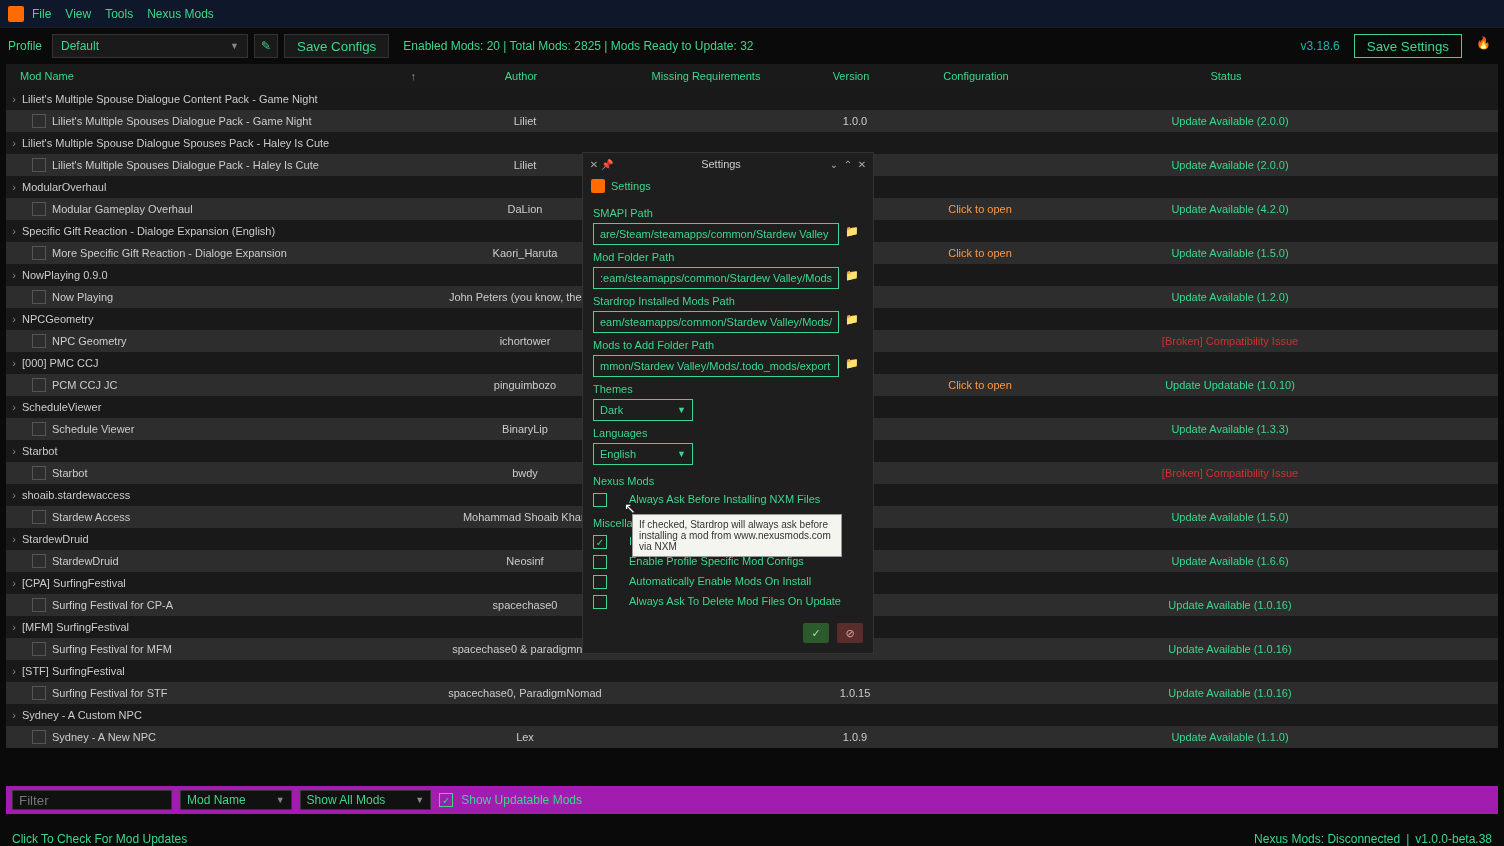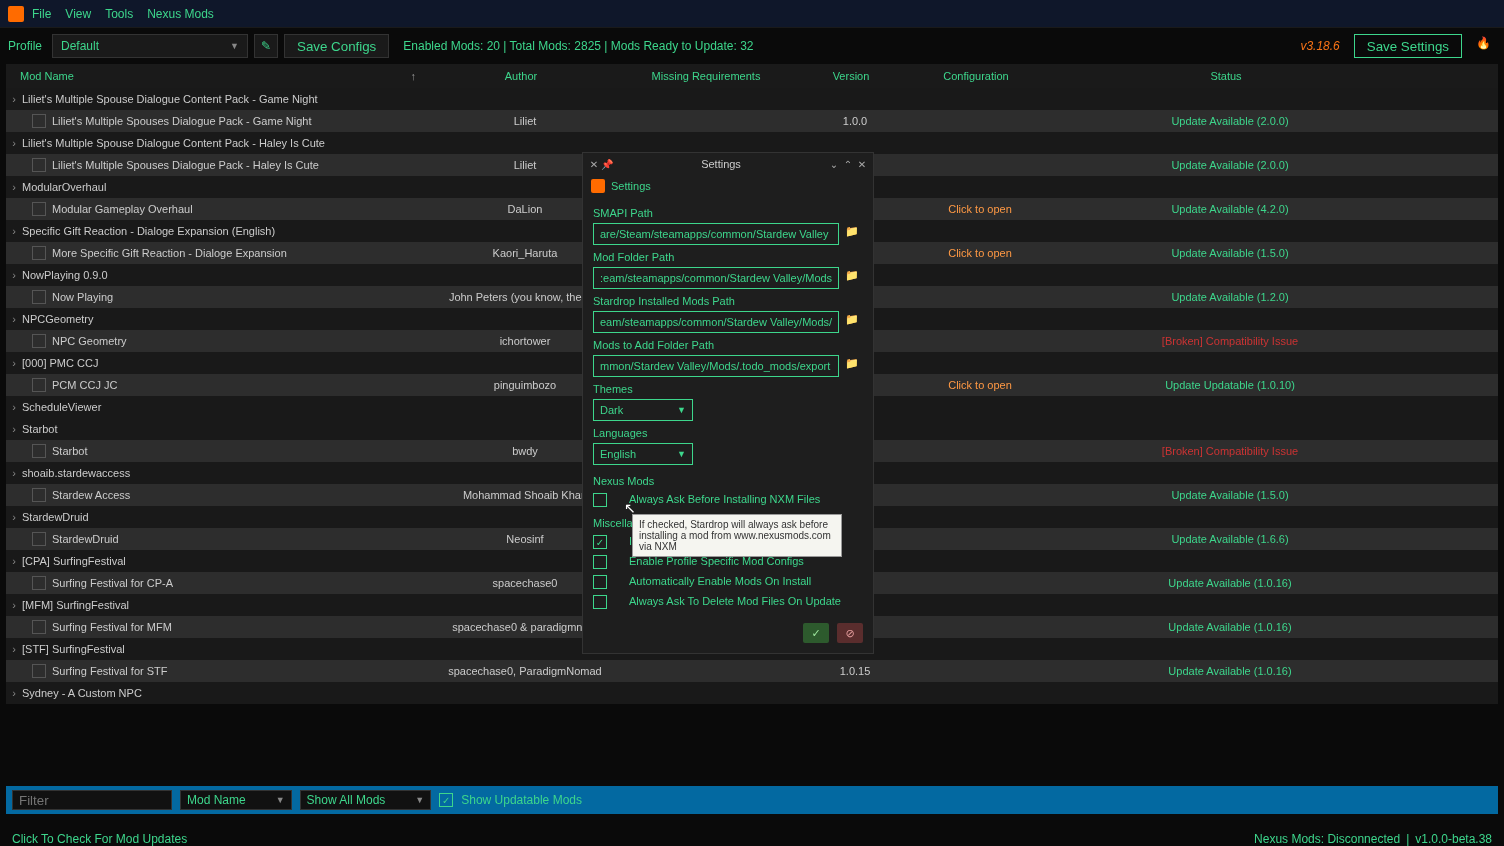--- a/index.html
+++ b/index.html
@@ -11,21 +11,21 @@
 .menubar .menu-item { color: #3dd68c; margin-right: 14px; cursor: pointer; }
 
 
 .profilebar { display: flex; align-items: center; padding: 6px 8px; background: #0a0a0a; height: 36px; gap: 6px; }
 .profilebar .lbl { color: #3dd68c; margin-right: 4px; }
 .profile-select { width: 196px; height: 24px; background: #1a1a1a; border: 1px solid #333; color: #3dd68c; padding: 0 8px; display: flex; align-items: center; justify-content: space-between; }
 .icon-btn { width: 24px; height: 24px; background: #1a1a1a; border: 1px solid #333; color: #3dd68c; display: flex; align-items: center; justify-content: center; cursor: pointer; }
 .save-configs-btn { height: 24px; background: #1a1a1a; border: 1px solid #333; color: #3dd68c; padding: 0 12px; cursor: pointer; }
 .status-text { color: #3dd68c; margin-left: 8px; }
 .spacer { flex: 1; }
-.version-tag { color: #f97316; margin-right: 8px; font-style: italic; }
+.version-tag { color: #14b8a6; margin-right: 8px; }
 .save-settings-btn { height: 24px; border: 1px solid #3dd68c; background: transparent; color: #3dd68c; padding: 0 12px; cursor: pointer; }
 .fire-icon { width: 20px; height: 20px; margin-left: 8px; color: #ff8c00; }
 
 
 .table-wrap { margin: 0 6px; background: #111; }
 .thead { display: flex; background: #1a1a1a; height: 24px; align-items: center; }
 .th { color: #3dd68c; font-size: 11px; text-align: center; }
 .col-name { width: 430px; padding-left: 14px; text-align: left; position: relative; }
 .col-sort { position: absolute; right: 20px; color: #999; }
 .col-author { width: 170px; }
@@ -40,21 +40,21 @@
 .row.light { background: #2d2d2d; }
 .row .expand { width: 16px; text-align: center; color: #888; cursor: pointer; }
 .row .chk { width: 14px; height: 14px; border: 1px solid #555; background: transparent; margin: 0 6px 0 10px; }
 .row .name { flex: none; }
 .row .colv { text-align: center; }
 .click-open { color: #ff9944; }
 .update-avail { color: #3dd68c; }
 .broken { color: #cc3333; }
 
 
-.footerbar { position: absolute; bottom: 32px; left: 6px; right: 6px; height: 28px; background: #0369a1; display: flex; align-items: center; padding: 0 6px; gap: 8px; }
+.footerbar { position: absolute; bottom: 32px; left: 6px; right: 6px; height: 28px; background: #a21caf; display: flex; align-items: center; padding: 0 6px; gap: 8px; }
 .filter-input { width: 160px; height: 20px; background: #111; border: 1px solid #333; color: #888; padding: 0 6px; }
 .combo { height: 20px; background: #111; border: 1px solid #333; color: #3dd68c; padding: 0 6px; display: flex; align-items: center; gap: 30px; }
 .combo .arrow { color: #888; font-size: 9px; }
 .chk-inline { width: 14px; height: 14px; border: 1px solid #3dd68c; background: transparent; display: inline-flex; align-items: center; justify-content: center; color: #3dd68c; font-size: 10px; }
 
 
 .statusbar { position: absolute; bottom: 0; left: 0; right: 0; height: 28px; background: #0a0a0a; display: flex; align-items: flex-end; padding: 0 12px; }
 .statusbar .left { color: #3dd68c; cursor: pointer; }
 .statusbar .right { margin-left: auto; color: #3dd68c; display: flex; gap: 6px; }
 
@@ -130,21 +130,21 @@
       <span class="chk"></span>
       <span class="name" style="width:388px;color:#ccc">Liliet's Multiple Spouses Dialogue Pack - Game Night</span>
       <span class="colv col-author" style="color:#ccc">Liliet</span>
       <span class="colv col-req"></span>
       <span class="colv col-ver" style="color:#ccc">1.0.0</span>
       <span class="colv col-conf click-open"></span>
       <span class="colv col-status update-avail">Update Available (2.0.0)</span>
       </div>
       <div class="row dark">
         <span class="expand">›</span>
-      <span class="name" style="width:410px;color:#ccc">Liliet's Multiple Spouse Dialogue Content Pack - Haley Is Cute</span>
+      <span class="name" style="width:410px;color:#ccc">Liliet's Multiple Spouse Dialogue Spouses Pack - Haley Is Cute</span>
       </div>
       <div class="row light">
         <span class="expand"></span>
       <span class="chk"></span>
       <span class="name" style="width:388px;color:#ccc">Liliet's Multiple Spouses Dialogue Pack - Haley Is Cute</span>
       <span class="colv col-author" style="color:#ccc">Liliet</span>
       <span class="colv col-req"></span>
       <span class="colv col-ver" style="color:#ccc"></span>
       <span class="colv col-conf click-open"></span>
       <span class="colv col-status update-avail">Update Available (2.0.0)</span>
@@ -216,20 +216,30 @@
       <span class="colv col-author" style="color:#ccc">pinguimbozo</span>
       <span class="colv col-req"></span>
       <span class="colv col-ver" style="color:#ccc"></span>
       <span class="colv col-conf click-open">Click to open</span>
       <span class="colv col-status update-avail">Update Updatable (1.0.10)</span>
       </div>
       <div class="row dark">
         <span class="expand">›</span>
       <span class="name" style="width:410px;color:#ccc">ScheduleViewer</span>
       </div>
+      <div class="row light">
+        <span class="expand"></span>
+      <span class="chk"></span>
+      <span class="name" style="width:388px;color:#ccc">Schedule Viewer</span>
+      <span class="colv col-author" style="color:#ccc">BinaryLip</span>
+      <span class="colv col-req"></span>
+      <span class="colv col-ver" style="color:#ccc"></span>
+      <span class="colv col-conf click-open"></span>
+      <span class="colv col-status update-avail">Update Available (1.3.3)</span>
+      </div>
       <div class="row dark">
         <span class="expand">›</span>
       <span class="name" style="width:410px;color:#ccc">Starbot</span>
       </div>
       <div class="row light">
         <span class="expand"></span>
       <span class="chk"></span>
       <span class="name" style="width:388px;color:#ccc">Starbot</span>
       <span class="colv col-author" style="color:#ccc">bwdy</span>
       <span class="colv col-req"></span>
@@ -303,20 +313,30 @@
       <span class="name" style="width:388px;color:#ccc">Surfing Festival for STF</span>
       <span class="colv col-author" style="color:#ccc">spacechase0, ParadigmNomad</span>
       <span class="colv col-req"></span>
       <span class="colv col-ver" style="color:#ccc">1.0.15</span>
       <span class="colv col-conf click-open"></span>
       <span class="colv col-status update-avail">Update Available (1.0.16)</span>
       </div>
       <div class="row dark">
         <span class="expand">›</span>
       <span class="name" style="width:410px;color:#ccc">Sydney - A Custom NPC</span>
+      </div>
+      <div class="row light">
+        <span class="expand"></span>
+      <span class="chk"></span>
+      <span class="name" style="width:388px;color:#ccc">Sydney - A New NPC</span>
+      <span class="colv col-author" style="color:#ccc">Lex</span>
+      <span class="colv col-req"></span>
+      <span class="colv col-ver" style="color:#ccc">1.0.9</span>
+      <span class="colv col-conf click-open"></span>
+      <span class="colv col-status update-avail">Update Available (1.1.0)</span>
       </div>
     </div>
 </div>
 
 <div class="footerbar">
   <input class="filter-input" placeholder="Filter" style="">
   <div class="combo">
     <span>Mod Name</span>
     <span class="arrow">▼</span>
   </div>

